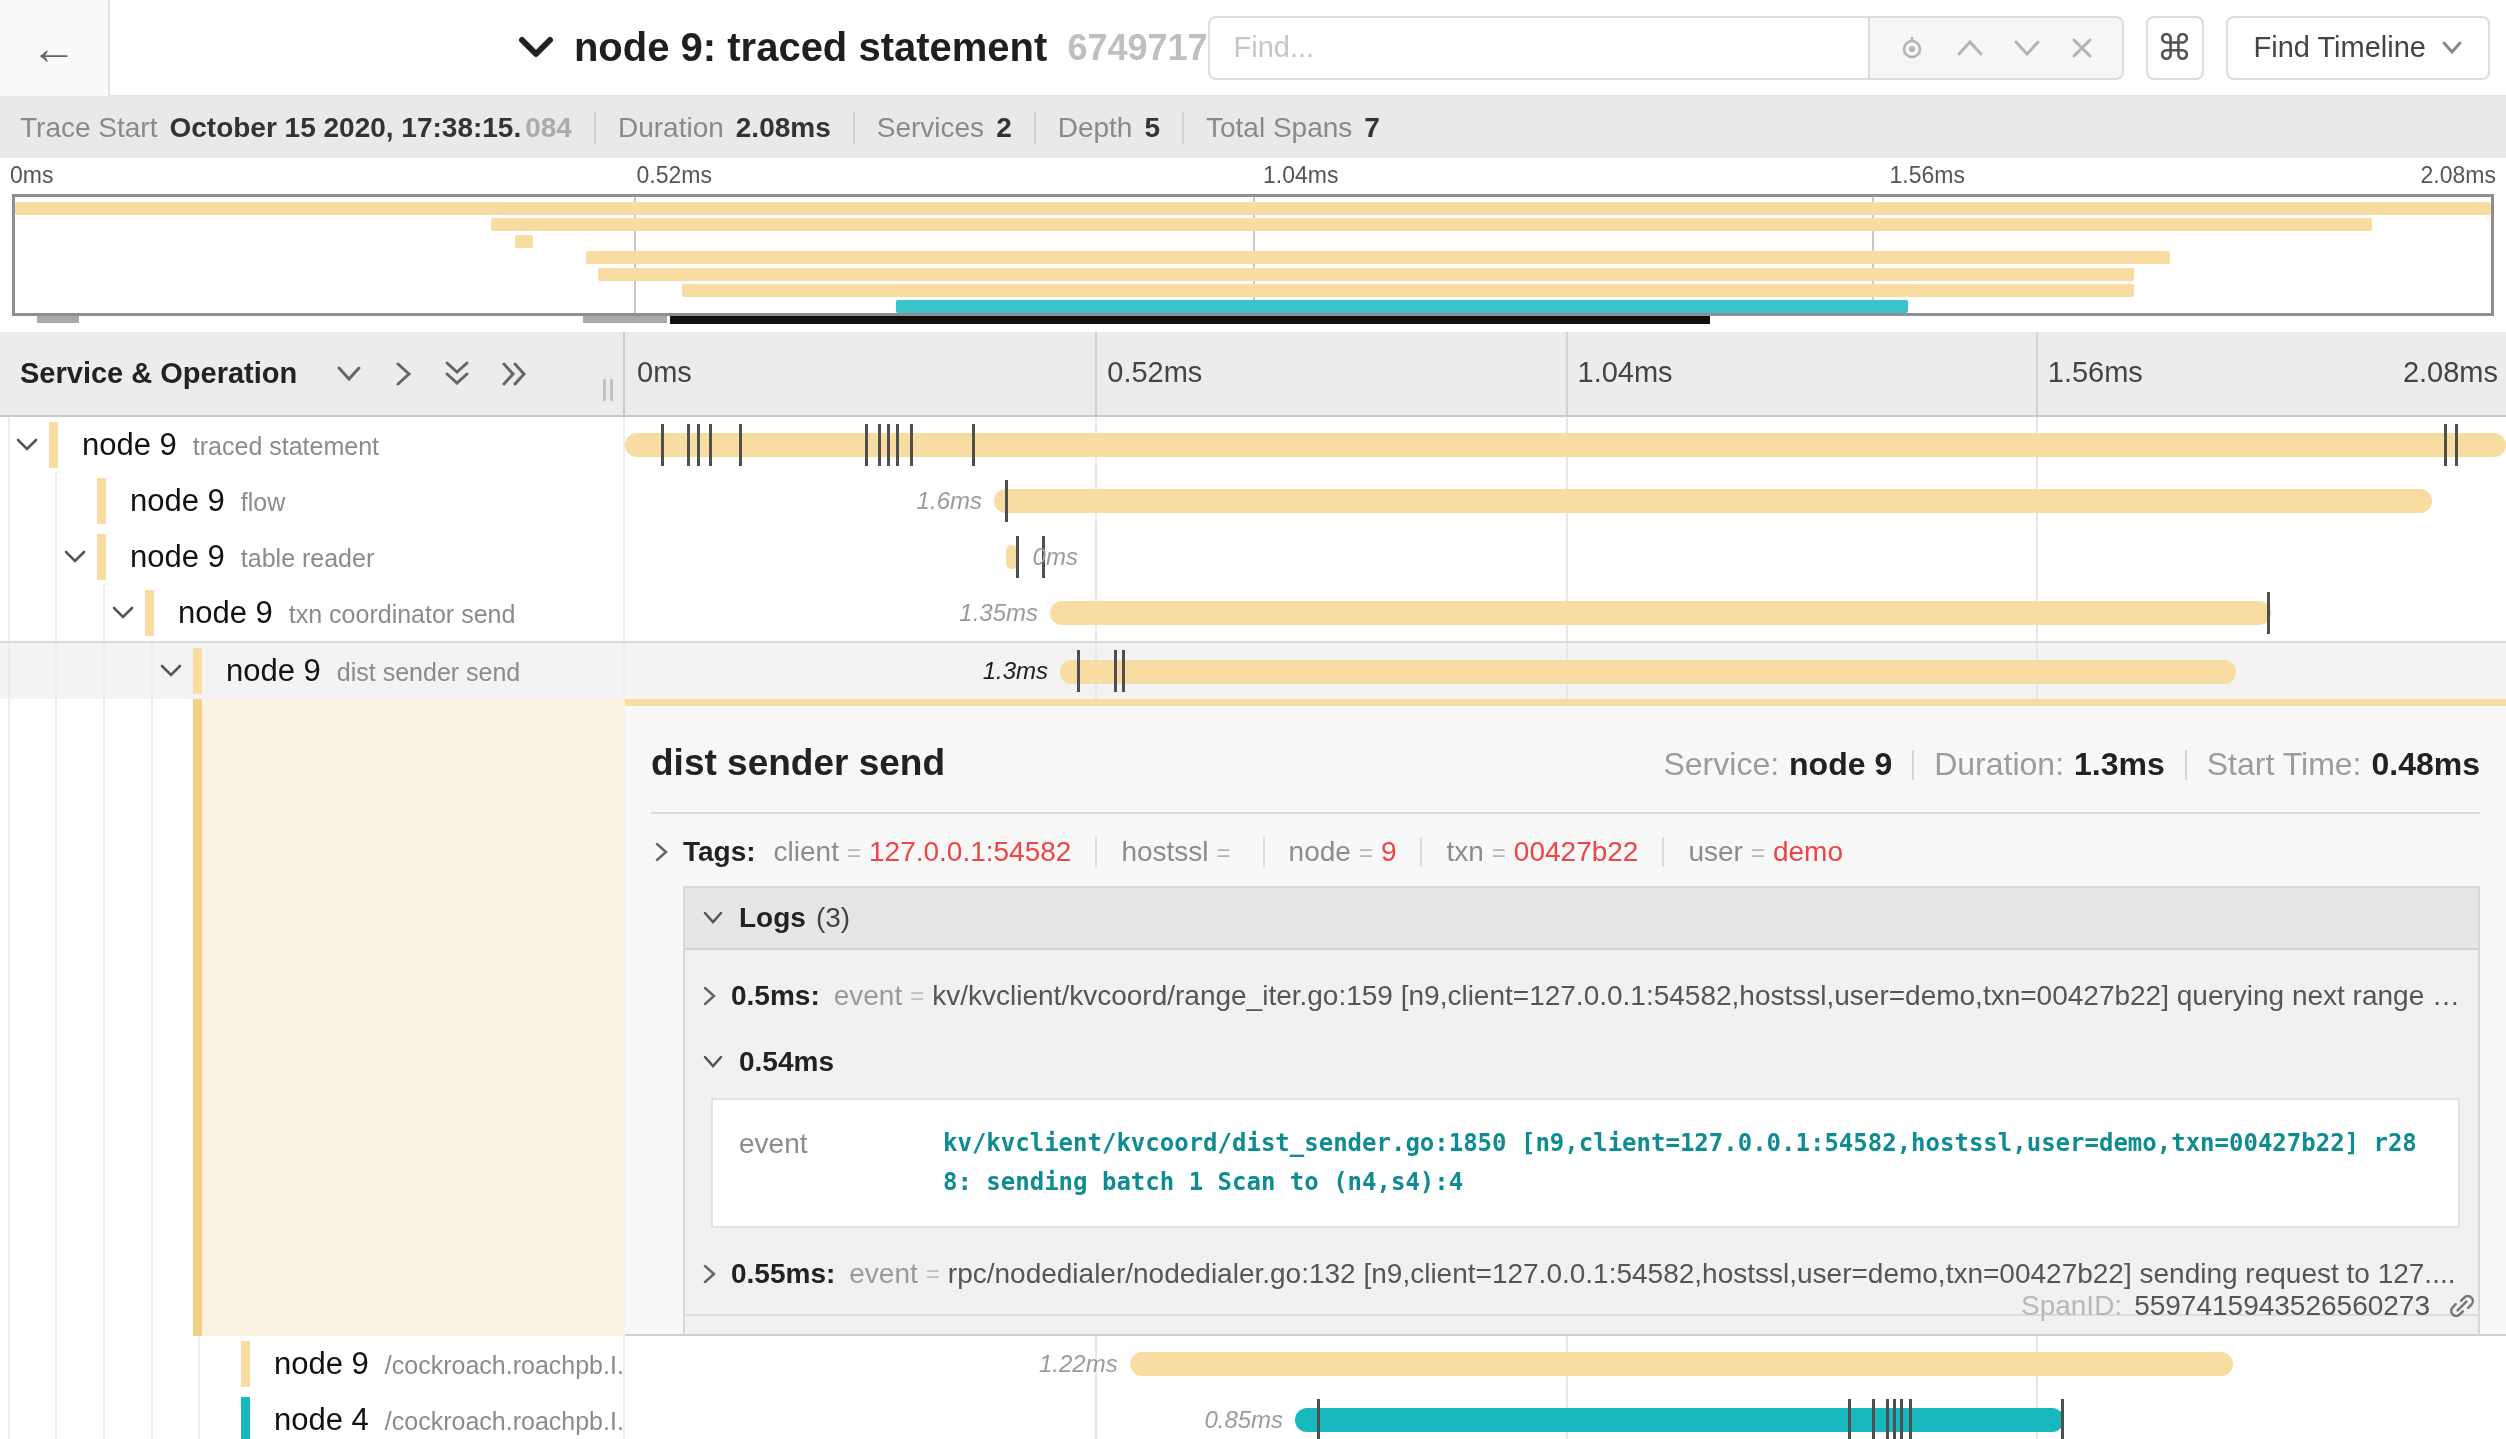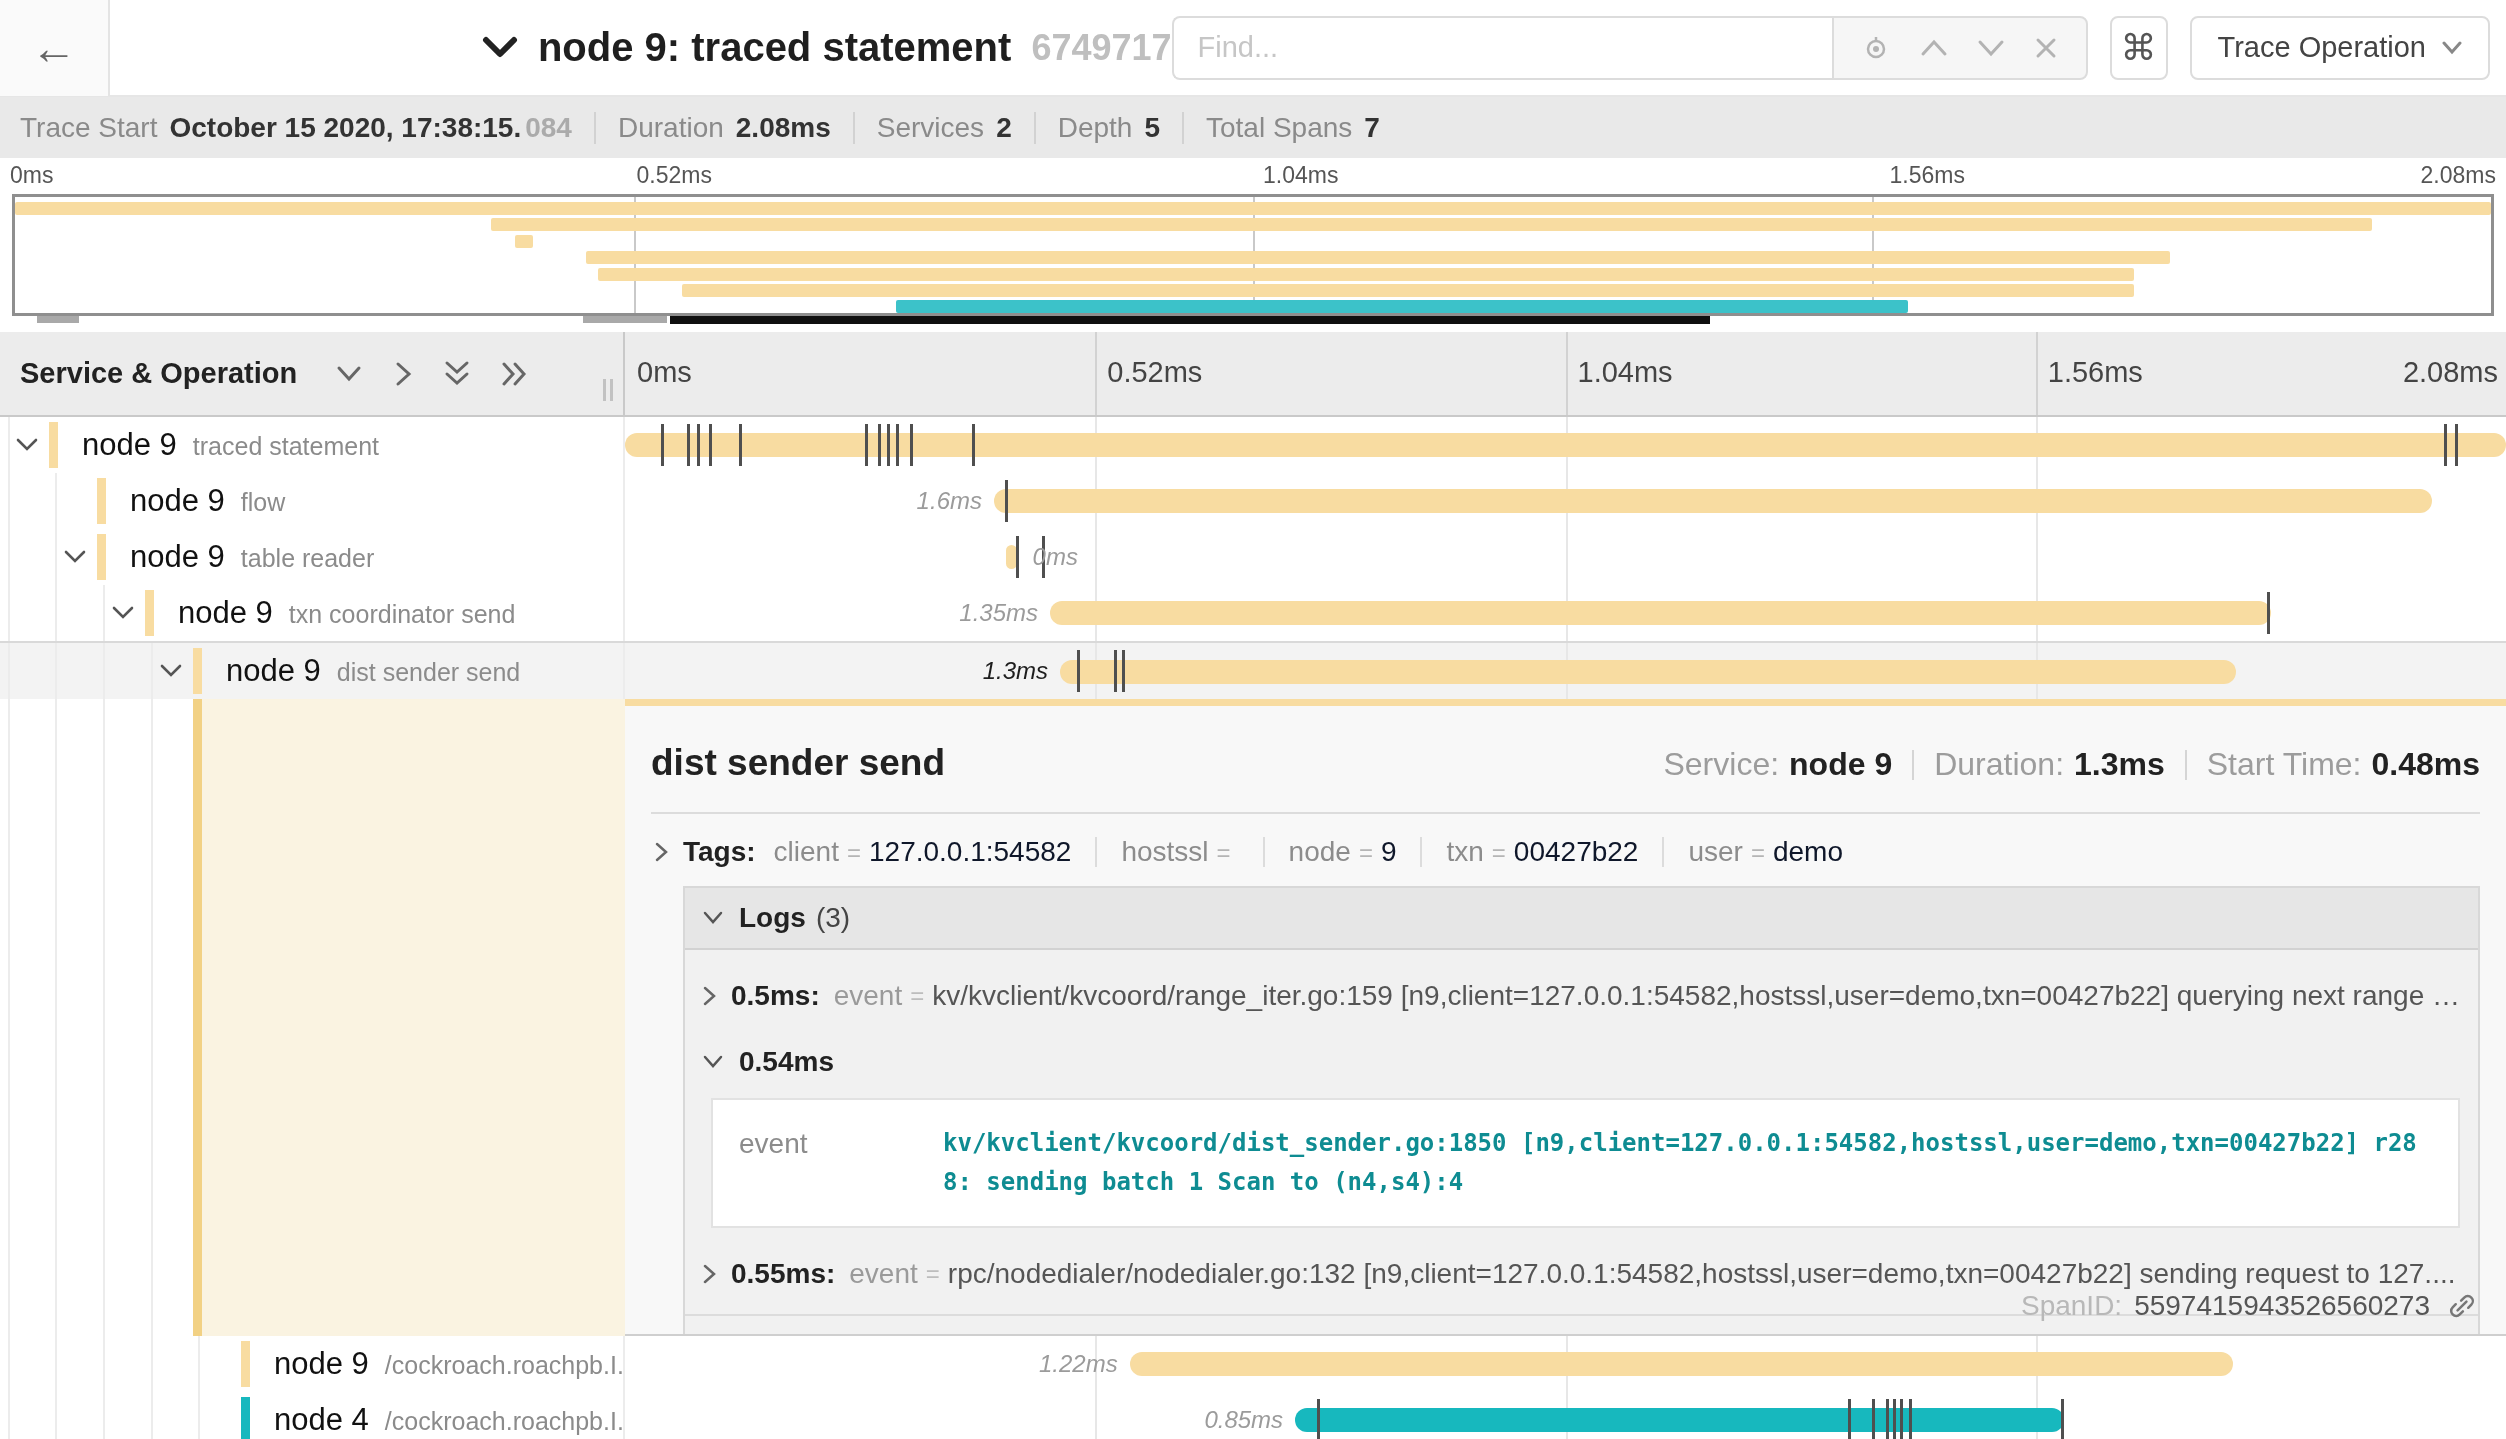--- a/index.html
+++ b/index.html
@@ -96,21 +96,21 @@
   .dp-meta { display:flex; align-items:center; font-size:32px; }
   .dp-meta .mlabel { color:#9c9c9c; margin-right:10px; }
   .dp-meta b { color:#222; }
   .dp-meta .msep { width:2px; height:30px; background:#d5d5d5; margin:0 20px; align-self:center; }
   .dp-divider { border-bottom:2px solid #dcdcdc; margin-top:28px; }
   .tags-row { display:flex; align-items:center; font-size:28px; margin:22px 0 18px 2px; }
   .tags-row .tlabel { font-weight:bold; color:#222; margin:0 18px 0 14px; }
   .tag-item { display:flex; align-items:baseline; white-space:nowrap; }
   .tag-key { color:#8c8c8c; }
   .tag-eq { color:#b5b5b5; font-size:24px; margin:0 8px; }
-  .tag-val { color:#0f172a; }
+  .tag-val { color:#ef4444; }
   .tag-sep { width:2px; height:30px; background:#dcdcdc; margin:0 24px; align-self:center; }
   .logs-box { border:2px solid #d8d8d8; background:#f1f1f1;margin-left:32px; }
   .logs-header { height:62px; background:#e6e6e6; border-bottom:2px solid #d2d2d2;
     display:flex; align-items:center; padding-left:16px; font-size:28px; cursor:pointer; }
   .logs-header b { margin:0 10px 0 14px; color:#222; }
   .logs-count { color:#444; }
   .log-entry { display:flex; align-items:center; font-size:28px; padding:0 16px; height:72px;
     white-space:nowrap; overflow:hidden; cursor:pointer; }
   .log-entry .ltime { font-weight:bold; color:#222; margin:0 14px; }
   .log-key { color:#9a9a9a; }
@@ -174,21 +174,21 @@
         <svg width="24" height="24" viewBox="0 0 24 24">
             <path d="M4 4 L20 20 M20 4 L4 20" stroke="currentColor" stroke-width="3" stroke-linecap="round"></path>
           </svg>
       </span>
     </div>
   </div>
   <div class="kbd-btn">
     <span>⌘</span>
   </div>
   <div class="view-btn">
-    <span>Trace Operation</span>
+    <span>Find Timeline</span>
     <svg width="20" height="14" viewBox="0 0 20 14">
         <path d="M2 2 L10 11 L18 2" fill="none" stroke="#888" stroke-width="3" stroke-linecap="round"></path>
       </svg>
   </div>
 </div>
 
 <div class="summary-bar" id="summary-items">
     <div class="summary-item">
       <span>Trace Start</span>
       <b>October 15 2020, 17:38:15.</b>

